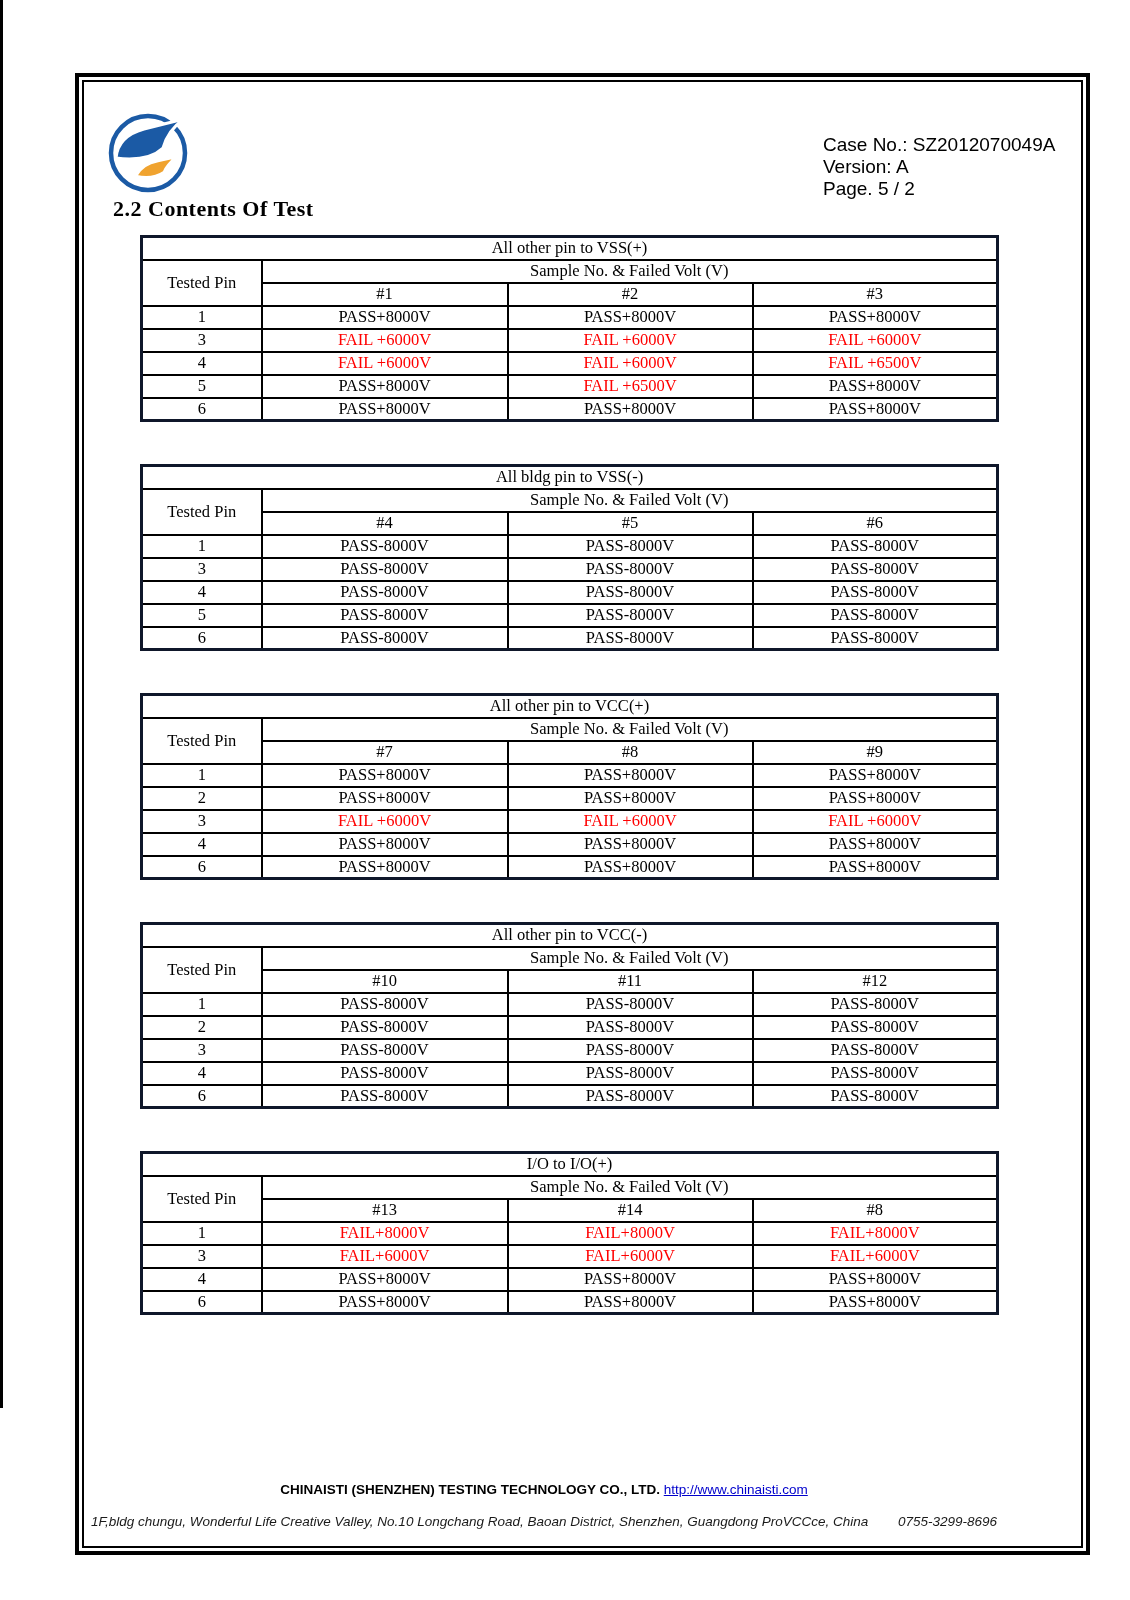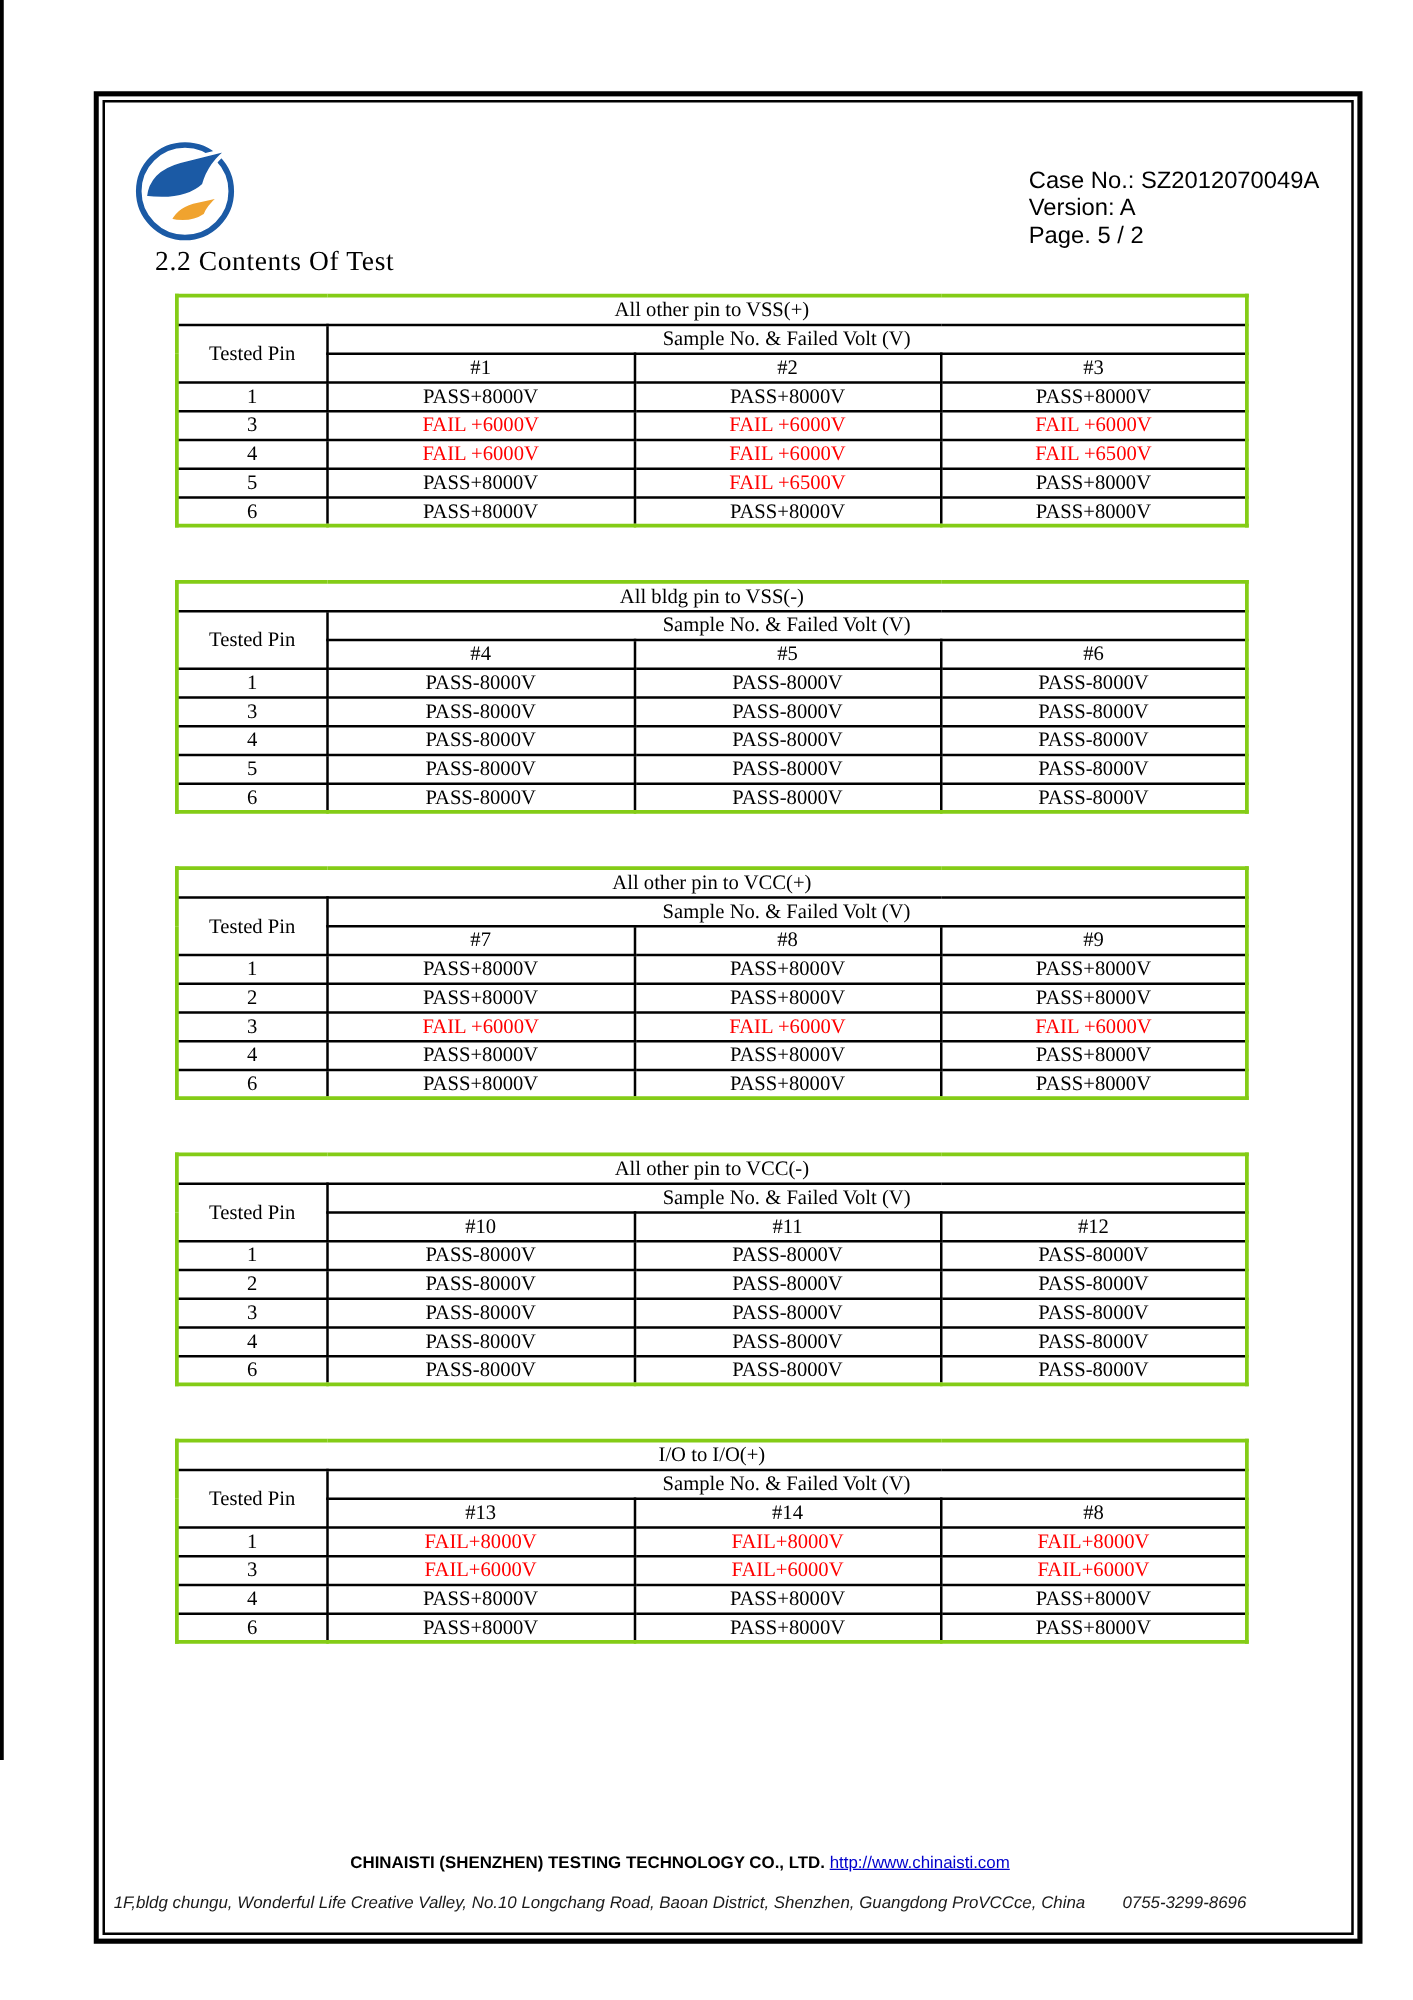--- a/index.html
+++ b/index.html
@@ -20,27 +20,27 @@
     border:4px solid #000;
     box-shadow:inset 0 0 0 3px #fff, inset 0 0 0 5px #000;
   }
   
   .logo{position:absolute;left:104px;top:106px;display:flex;align-items:flex-start;}
   .logo svg{display:block;}
   .logo-text{margin-left:10px;padding-top:6px;}
   .logo-cn{font-size:44px;font-weight:bold;color:var(--brand-blue);letter-spacing:4px;line-height:48px;font-family:"Liberation Sans",sans-serif;}
   .logo-en{font-size:14.5px;font-weight:bold;color:var(--brand-blue);letter-spacing:0.5px;margin-top:4px;}
   .case-info{position:absolute;left:823px;top:114px;font-size:19px;line-height:22px;margin-top:20px;}
-  .heading{position:absolute;left:124px;top:196px;font-family:"Liberation Serif",serif;font-size:22px;font-weight:normal;letter-spacing:0.5px;}
+  .heading{position:absolute;left:113px;top:196px;font-family:"Liberation Serif",serif;font-size:22px;font-weight:bold;letter-spacing:0.5px;}
   
   #tables{position:absolute;left:140px;top:235px;width:856px;}
   table.test-table{
     border-collapse:collapse;width:856px;table-layout:fixed;
     font-family:"Liberation Serif",serif;margin-bottom:42px;
-    border:3px solid #84cc16;
+    border:3px solid #0f172a;
   }
   table.test-table td{
     border:2px solid #000;text-align:center;vertical-align:middle;padding:0;
     font-size:16.5px;height:23px;
   }
   td.t-title{font-size:17.5px;height:28px;border-bottom:3px solid #000;}
   td.t-sub{height:24px;font-size:17px;}
   td.t-col{height:26px;font-size:16px;}
   td.pin-cell{font-size:16.5px;}
   td.fail{color:var(--fail-red);}

